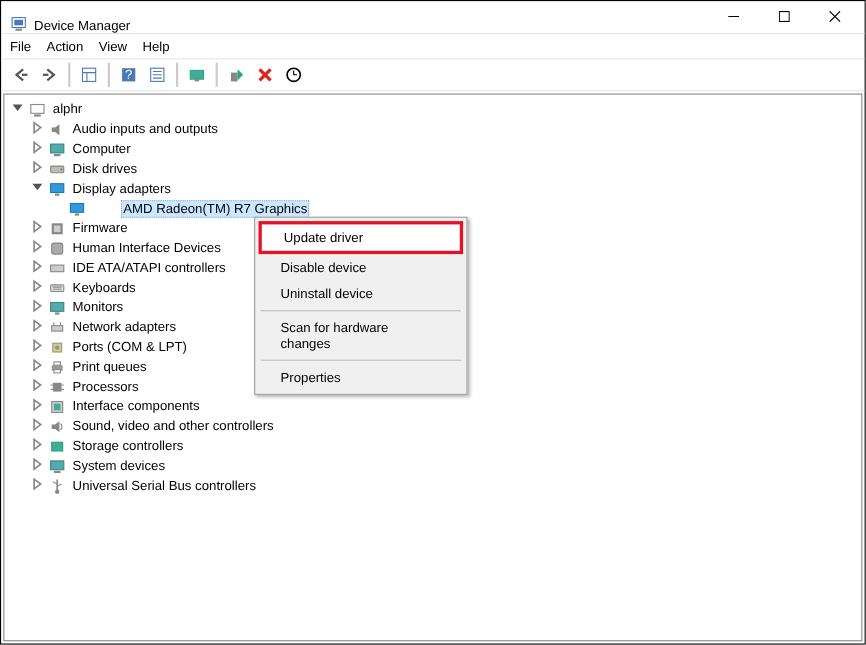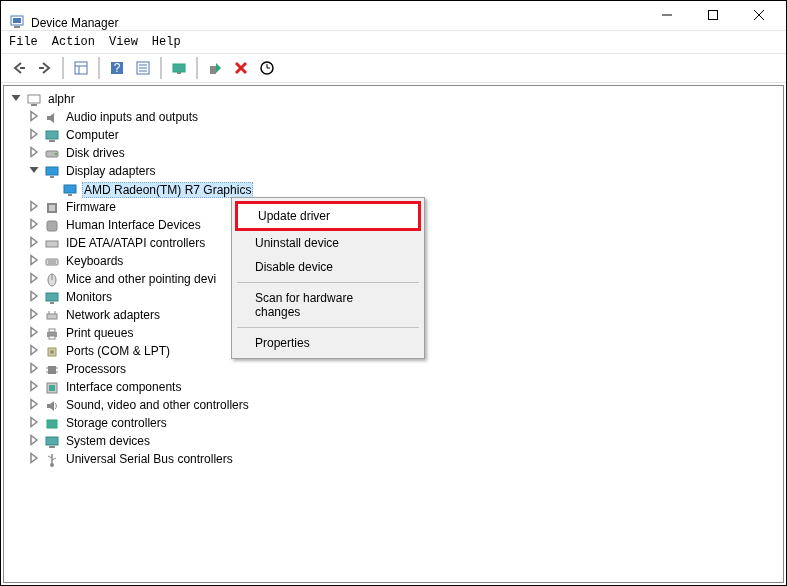--- a/index.html
+++ b/index.html
@@ -4,30 +4,30 @@
 <style>
 * { box-sizing: border-box; font-family: "Segoe UI", Tahoma, sans-serif; font-size: 12px; }
 body { margin: 0; background: #fff; }
 .window { width: 787px; height: 586px; border: 1px solid #000; position: relative; background: #fff; }
 .titlebar { height: 30px; display: flex; align-items: flex-end; padding: 0 4px 0 8px; border-bottom: 1px solid #e5e5e5; }
 .titlebar .icon { width: 16px; height: 16px; margin-right: 6px; }
 .titlebar .title { flex: 1; }
 .titlebar .ctl { width: 46px; height: 30px; display: flex; align-items: center; justify-content: center; }
 .ctl svg { width: 10px; height: 10px; }
 .menubar { height: 22px; display: flex; align-items: center; padding: 0 8px; gap: 14px; }
-.menubar span { cursor: default; font-family: Liberation Mono, monospace; }
+.menubar span { cursor: default; }
 .toolbar { height: 30px; display: flex; align-items: center; padding: 0 6px; border-top: 1px solid #e5e5e5; border-bottom: 1px solid #e5e5e5; gap: 2px; }
 .tbtn { width: 24px; height: 24px; display: flex; align-items: center; justify-content: center; border: 1px solid transparent; }
 .tbtn.sep { width: 1px; height: 22px; background: #ccc; margin: 0 3px; }
 .tbtn svg { width: 16px; height: 16px; }
 .tree-area { position: absolute; top: 84px; bottom: 2px; left: 2px; right: 2px; border: 1px solid #888; overflow: auto; padding: 6px 0; }
 .node { display: flex; align-items: flex-start; height: 18px; padding-left: 6px; white-space: nowrap; }
 .node .caret { width: 12px; height: 12px; margin-right: 2px; display: flex; align-items: center; justify-content: center; }
 .node .ico { width: 16px; height: 16px; margin: 0 4px 0 2px; display: flex; align-items: center; justify-content: center; }
-.node.selected span.lbl { background: #cce8ff; border: 1px dotted #7aa7d8; padding: 0 1px; }
+.node.selected span.lbl { background: #cce8ff; border: 1px dotted #7aa7d8; padding: 0 1px; margin-left: 28px; }
 .lbl { padding: 0 2px; }
 .context-menu { position: absolute; left: 230px; top: 196px; width: 194px; background: #f0f0f0; border: 1px solid #a0a0a0; box-shadow: 2px 2px 3px rgba(0,0,0,0.3); padding: 3px; }
 .context-menu .mi { padding: 5px 20px; cursor: default; }
 .context-menu .mi.hl { border: 3px solid #e81123; background: #fff; }
 .context-menu .mi.bold { font-weight: normal; }
 .context-menu .msep { height: 1px; background: #c0c0c0; margin: 3px 2px; }
 </style>
 </head>
 <body>
 
@@ -267,34 +267,20 @@
         <span class="lbl">Keyboards</span>
       </div>
     <div class="node" style="padding-left:24px">
         <span class="caret">
           <svg viewBox="0 0 8 8">
             <path d="M2 1 L6 4 L2 7 Z" fill="none" stroke="#888"></path>
           </svg>
         </span>
         <span class="ico">
           <svg viewBox="0 0 16 16">
-            <ellipse cx="8" cy="8" rx="4" ry="6" fill="#ddd" stroke="#888"></ellipse>
-            <line x1="8" y1="2" x2="8" y2="8" stroke="#888"></line>
-          </svg>
-        </span>
-        <span class="lbl">Mice and other pointing devi</span>
-      </div>
-    <div class="node" style="padding-left:24px">
-        <span class="caret">
-          <svg viewBox="0 0 8 8">
-            <path d="M2 1 L6 4 L2 7 Z" fill="none" stroke="#888"></path>
-          </svg>
-        </span>
-        <span class="ico">
-          <svg viewBox="0 0 16 16">
             <rect x="2" y="3" width="12" height="8" fill="#5aa" stroke="#388"></rect>
             <rect x="6" y="12" width="4" height="2" fill="#888"></rect>
           </svg>
         </span>
         <span class="lbl">Monitors</span>
       </div>
     <div class="node" style="padding-left:24px">
         <span class="caret">
           <svg viewBox="0 0 8 8">
             <path d="M2 1 L6 4 L2 7 Z" fill="none" stroke="#888"></path>
@@ -310,40 +296,40 @@
         <span class="lbl">Network adapters</span>
       </div>
     <div class="node" style="padding-left:24px">
         <span class="caret">
           <svg viewBox="0 0 8 8">
             <path d="M2 1 L6 4 L2 7 Z" fill="none" stroke="#888"></path>
           </svg>
         </span>
         <span class="ico">
           <svg viewBox="0 0 16 16">
+            <rect x="4" y="4" width="8" height="8" fill="#cca" stroke="#996"></rect>
+            <circle cx="8" cy="8" r="2" fill="#996"></circle>
+          </svg>
+        </span>
+        <span class="lbl">Ports (COM &amp; LPT)</span>
+      </div>
+    <div class="node" style="padding-left:24px">
+        <span class="caret">
+          <svg viewBox="0 0 8 8">
+            <path d="M2 1 L6 4 L2 7 Z" fill="none" stroke="#888"></path>
+          </svg>
+        </span>
+        <span class="ico">
+          <svg viewBox="0 0 16 16">
             <rect x="3" y="6" width="10" height="5" fill="#999"></rect>
             <rect x="5" y="3" width="6" height="3" fill="#fff" stroke="#888"></rect>
             <rect x="5" y="10" width="6" height="3" fill="#fff" stroke="#888"></rect>
           </svg>
         </span>
         <span class="lbl">Print queues</span>
-      </div>
-    <div class="node" style="padding-left:24px">
-        <span class="caret">
-          <svg viewBox="0 0 8 8">
-            <path d="M2 1 L6 4 L2 7 Z" fill="none" stroke="#888"></path>
-          </svg>
-        </span>
-        <span class="ico">
-          <svg viewBox="0 0 16 16">
-            <rect x="4" y="4" width="8" height="8" fill="#cca" stroke="#996"></rect>
-            <circle cx="8" cy="8" r="2" fill="#996"></circle>
-          </svg>
-        </span>
-        <span class="lbl">Ports (COM &amp; LPT)</span>
       </div>
     <div class="node" style="padding-left:24px">
         <span class="caret">
           <svg viewBox="0 0 8 8">
             <path d="M2 1 L6 4 L2 7 Z" fill="none" stroke="#888"></path>
           </svg>
         </span>
         <span class="ico">
           <svg viewBox="0 0 16 16">
             <rect x="4" y="4" width="8" height="8" fill="#888"></rect>
@@ -423,21 +409,21 @@
             <line x1="8" y1="6" x2="4" y2="4" stroke="#888"></line>
             <line x1="8" y1="8" x2="12" y2="6" stroke="#888"></line>
           </svg>
         </span>
         <span class="lbl">Universal Serial Bus controllers</span>
       </div>
   </div>
 
   <div class="context-menu">
     <div class="mi hl">Update driver</div>
+    <div class="mi">Disable device</div>
     <div class="mi">Uninstall device</div>
-    <div class="mi">Disable device</div>
     <div class="msep"></div>
     <div class="mi">Scan for hardware changes</div>
     <div class="msep"></div>
     <div class="mi bold">Properties</div>
   </div>
 
 </div>
 
 </body></html>

